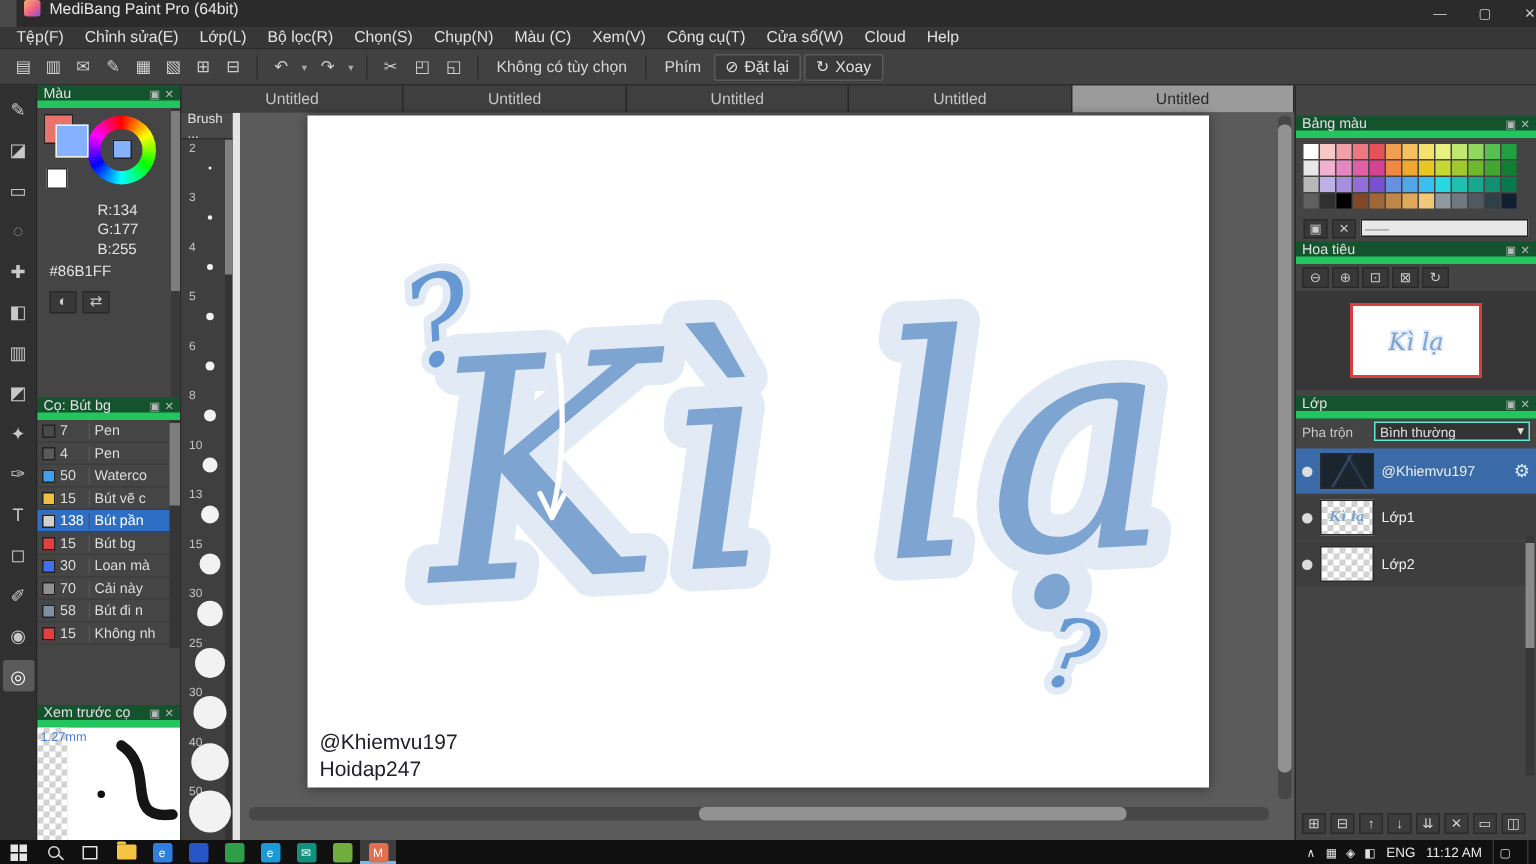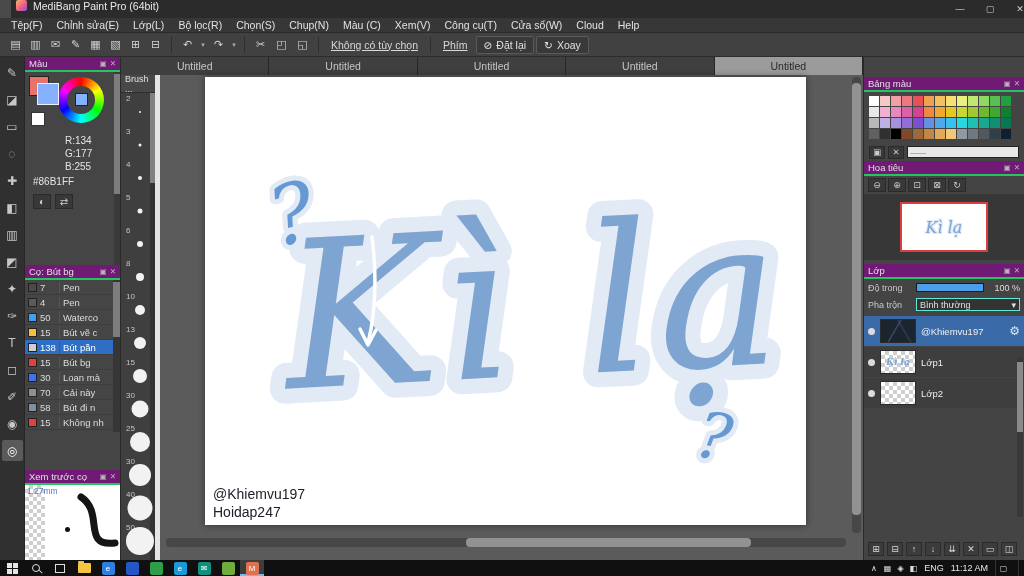--- a/index.html
+++ b/index.html
@@ -17,31 +17,31 @@
 
 .menubar{left:0;top:18px;width:1024px;height:15px;background:#373737;display:flex;align-items:center;padding-left:4px;border-bottom:1px solid #2a2a2a;}
 .menu-item{padding:0 7px;font-size:10.5px;color:#e2e2e2;white-space:nowrap;}
 
 
 .toolbar{left:0;top:33px;width:1024px;height:24px;background:#414141;display:flex;align-items:center;gap:2px;padding:0 6px;border-bottom:1px solid #2c2c2c;}
 .tb-icons{display:flex;gap:1px;}
 .tb-icon{width:19px;height:18px;display:flex;align-items:center;justify-content:center;color:#cfcfcf;font-size:11px;}
 .tb-sep{width:1px;height:16px;background:#2e2e2e;margin:0 4px;}
 .tb-caret{font-size:7px;color:#aaa;width:8px;text-align:center;}
-.tb-label{color:#d8d8d8;font-size:10.5px;padding:0 6px;white-space:nowrap;text-decoration:underline;}
+.tb-label{color:#d8d8d8;font-size:10.5px;padding:0 6px;white-space:nowrap;}
 .tb-button{display:flex;align-items:center;gap:4px;background:#393939;border:1px solid #5a5a5a;border-radius:2px;height:18px;padding:0 7px;color:#e0e0e0;font-size:10.5px;white-space:nowrap;}
 
 
 .toolstrip{left:0;top:57px;width:25px;height:503px;background:#303030;display:flex;flex-direction:column;align-items:center;padding-top:5px;gap:6px;border-right:1px solid #262626;}
 .tool{width:21px;height:21px;display:flex;align-items:center;justify-content:center;color:#c8c8c8;font-size:12px;border-radius:2px;}
 .toolstrip .tool:last-of-type{background:#5a5a5a;color:#fff;}
 
 
 .leftcol{left:25px;top:57px;width:96px;height:503px;background:#454545;border-right:1px solid #2a2a2a;}
-.panel-header{height:15px;background:#701a75;display:flex;align-items:center;padding:0 4px;font-size:9.5px;color:#e0e0e0;border-bottom:2px solid #22c55e;}
+.panel-header{height:15px;background:#14532d;display:flex;align-items:center;padding:0 4px;font-size:9.5px;color:#e0e0e0;border-bottom:5px solid #22c55e;}
 .ph-icons{margin-left:auto;display:flex;gap:3px;font-size:7.5px;color:#b8b8b8;}
 .cp-body{position:relative;height:193px;}
 .bg-swatch{position:absolute;left:4px;top:4px;width:20px;height:20px;border:1px solid #222;}
 .fg-swatch{position:absolute;left:12px;top:11px;width:22px;height:22px;border:1px solid #f0f0f0;z-index:2;}
 .tr-swatch{position:absolute;left:6px;top:40px;width:14px;height:14px;background:#fff;border:1px solid #333;}
 .wheel{position:absolute;right:16px;top:5px;width:46px;height:46px;border-radius:50%;background:conic-gradient(#f00,#ff0,#0f0,#0ff,#00f,#f0f,#f00);}
 .wheel::after{content:'';position:absolute;inset:9px;border-radius:50%;background:#454545;}
 .wheel-square{position:absolute;right:32px;top:21px;width:13px;height:13px;z-index:2;border:1px solid #222;}
 .cp-rgb{position:absolute;left:8px;top:62px;font-size:10px;color:#e4e4e4;line-height:13px;}
 .cp-rgb span{display:block;padding-left:32px;}
@@ -596,27 +596,20 @@
 
     <div>
       <div class="panel-header">
         <span>Lớp</span>
         <span class="ph-icons">
           <span>▣</span>
           <span>✕</span>
         </span>
       </div>
       <div class="lp-row">
-        <span class="lp-label">Độ trong</span>
-        <div class="slider">
-            <div class="slider-fill"></div>
-          </div>
-        <span class="lp-value">100 %</span>
-      </div>
-      <div class="lp-row">
         <span class="lp-label">Pha trộn</span>
         <div class="blend-select">
           <span>Bình thường</span>
           <span>▾</span>
         </div>
       </div>
       <div class="layer-list">
         <div class="layer-row selected">
           <span class="eye"></span>
           <span class="lthumb lthumb-dark"></span>

